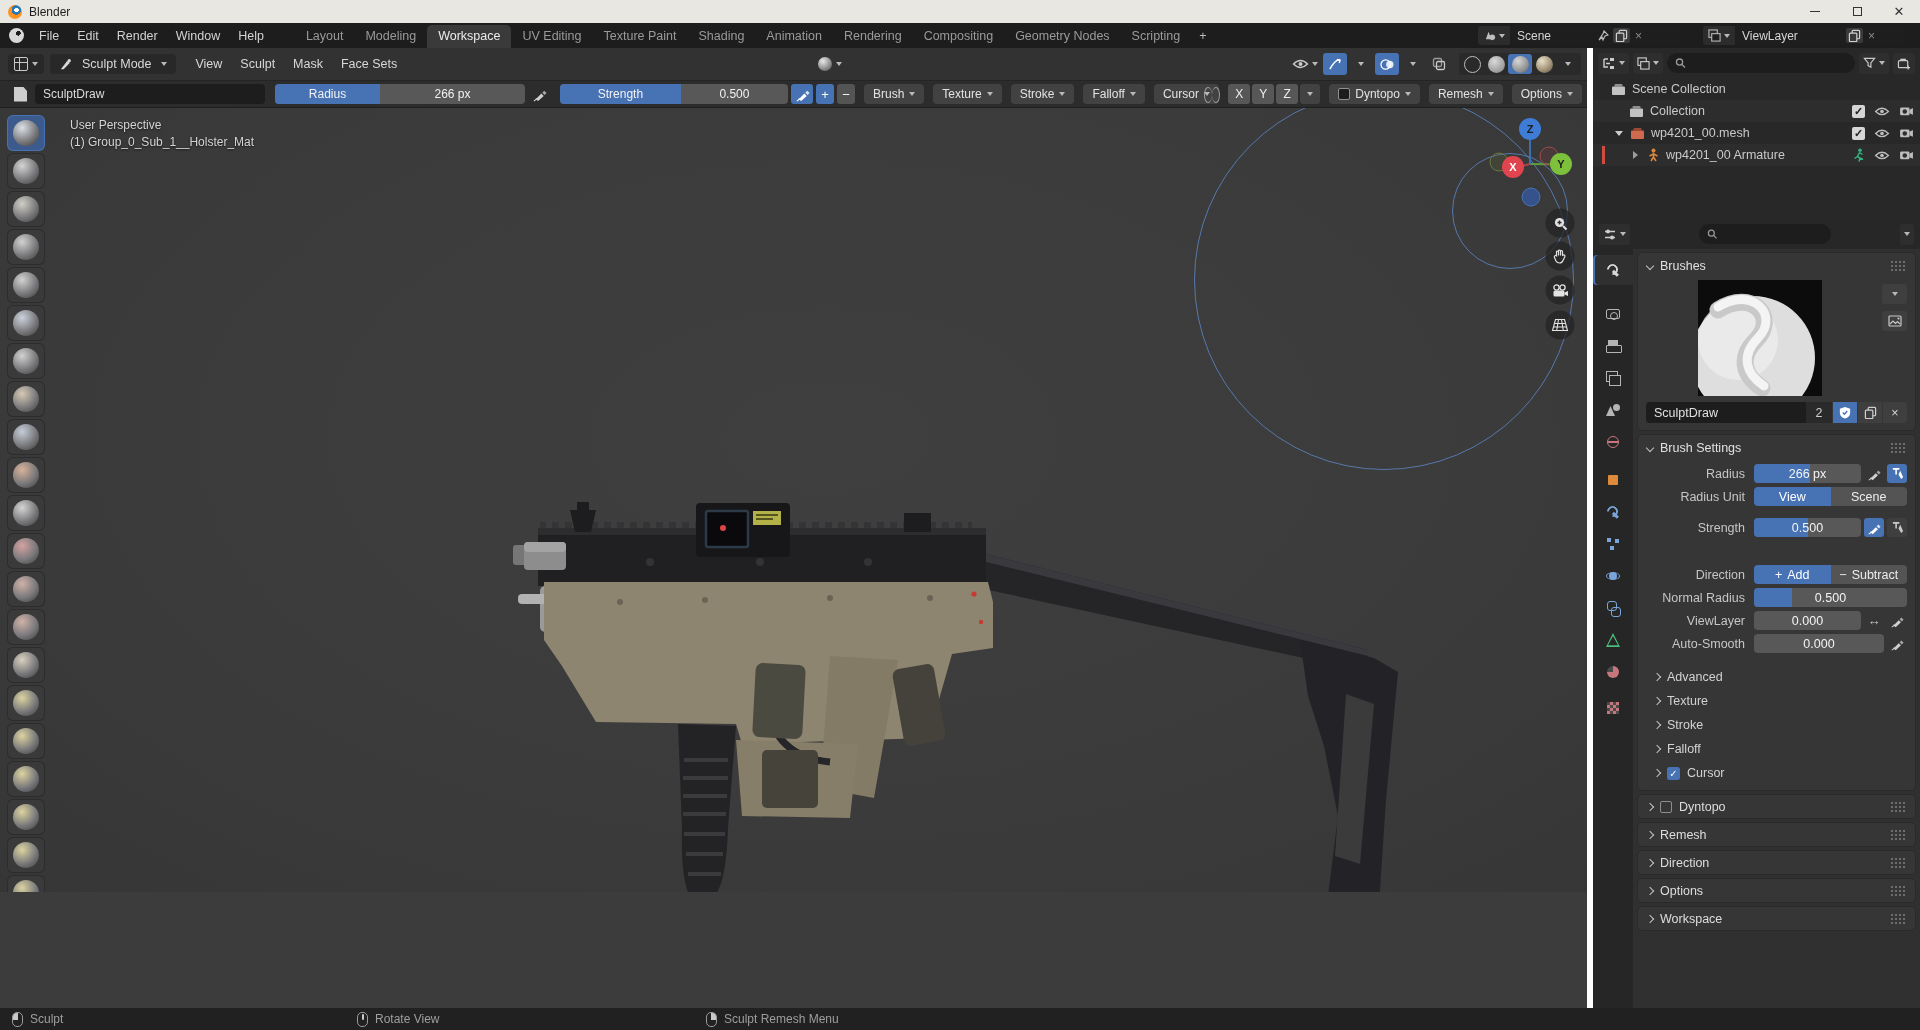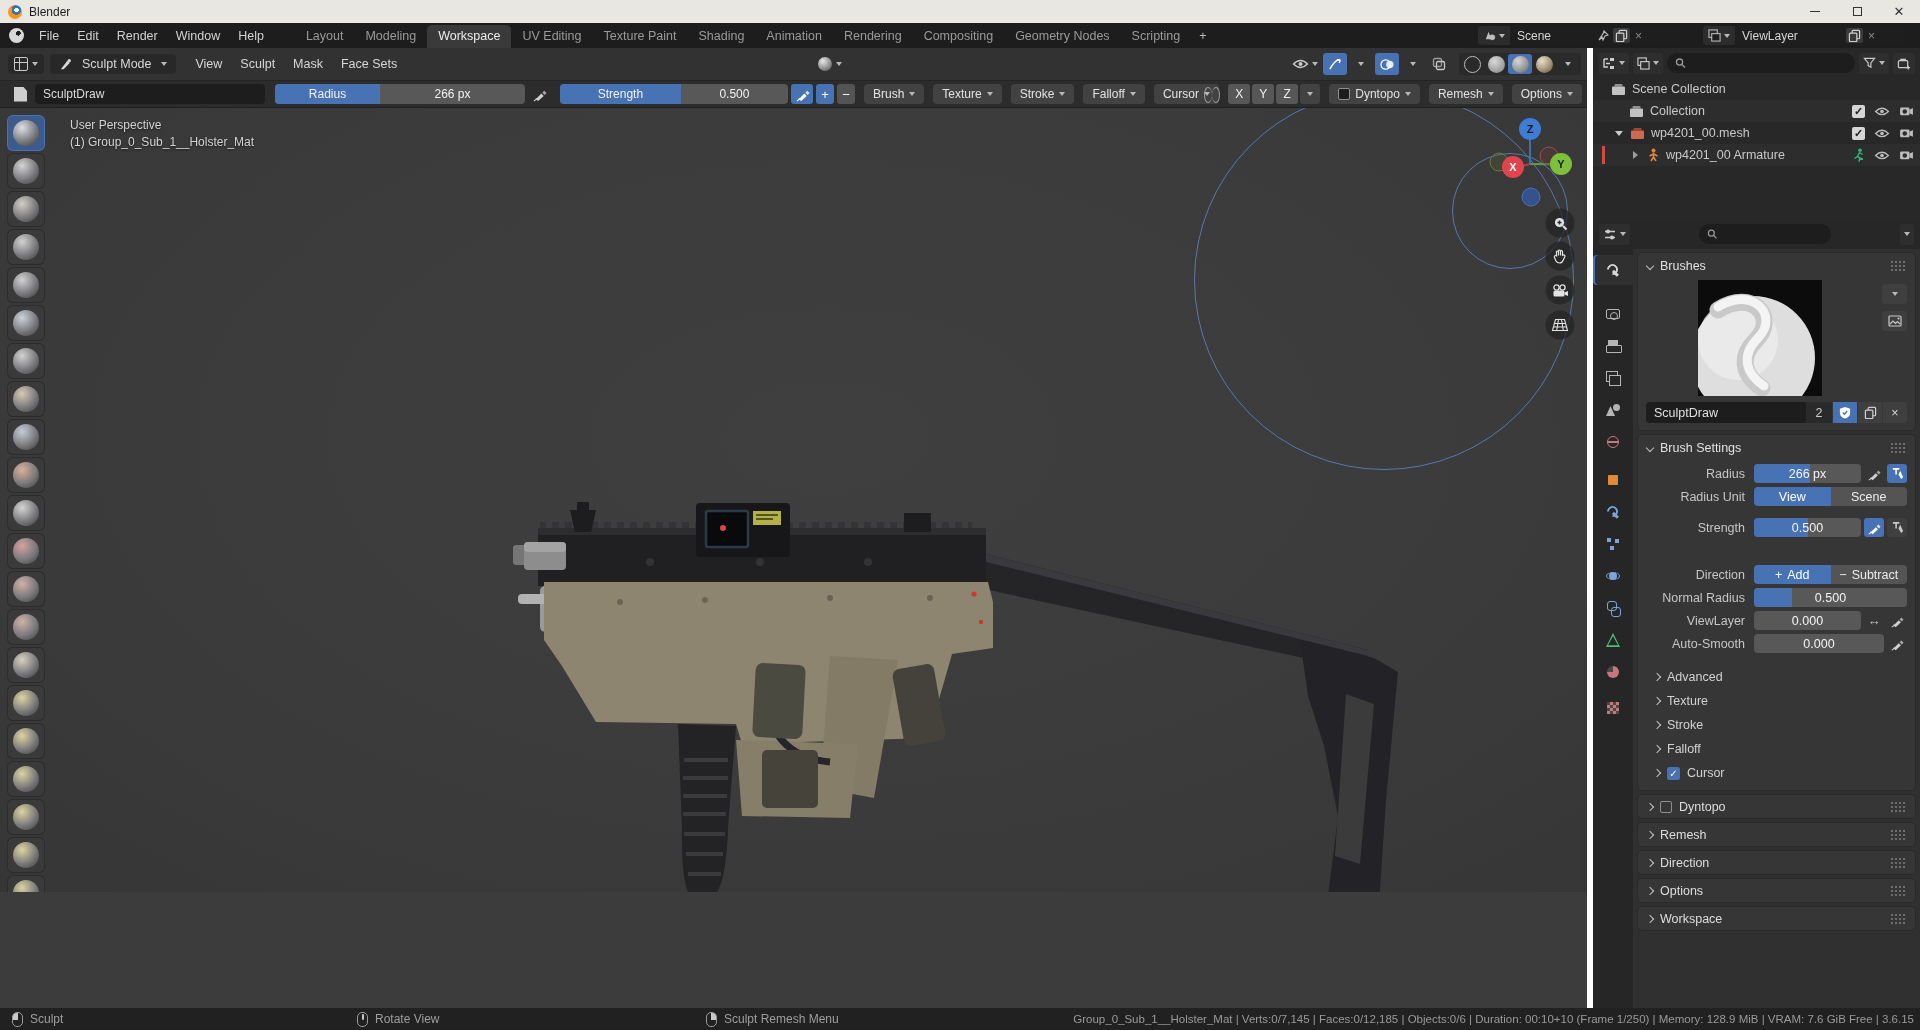--- a/index.html
+++ b/index.html
@@ -1024,16 +1024,15 @@
       <span>Sculpt</span>
     </div>
     <div class="sb-item" style="left:357px">
       <span class="mouse m"></span>
       <span>Rotate View</span>
     </div>
     <div class="sb-item" style="left:706px">
       <span class="mouse r"></span>
       <span>Sculpt Remesh Menu</span>
     </div>
-    <span class="sb-right">Group_0_Sub_1__Holster_Mat | Verts:0/7,145 | Faces:0/12,185 | Objects:0/6 | Duration: 00:10+10 (Frame 1/250) | Memory: 128.9 MiB | VRAM: 7.6 GiB Free | 3.6.15</span>
   </div>
 
 </div>
 
 </body></html>

